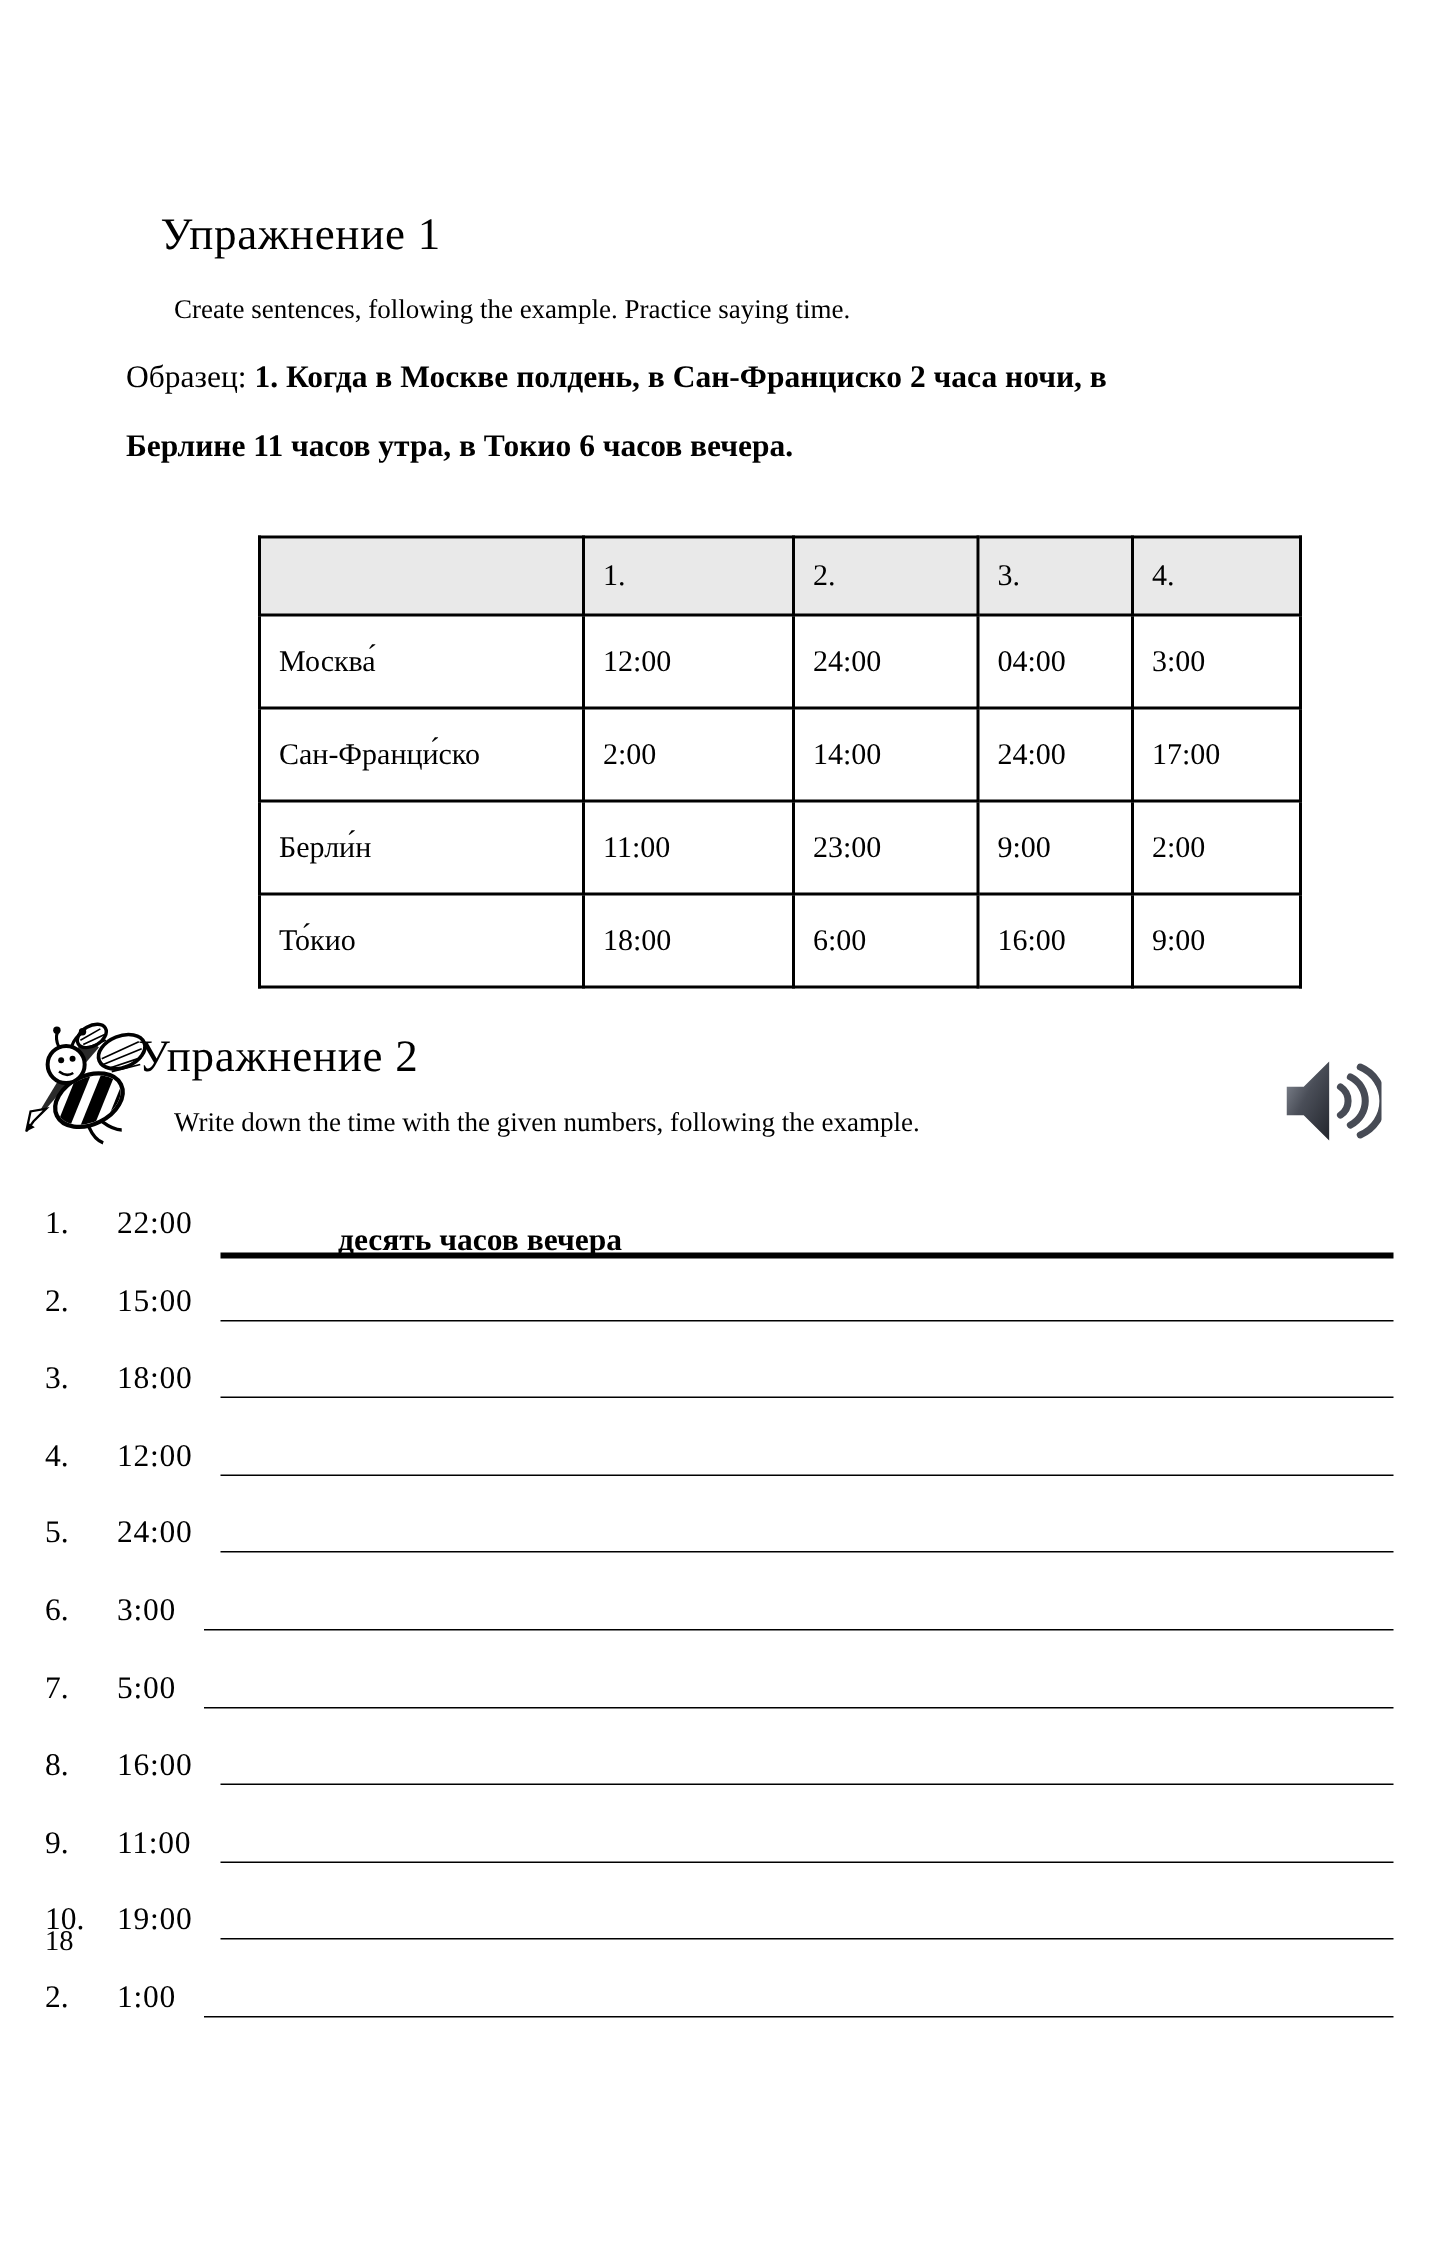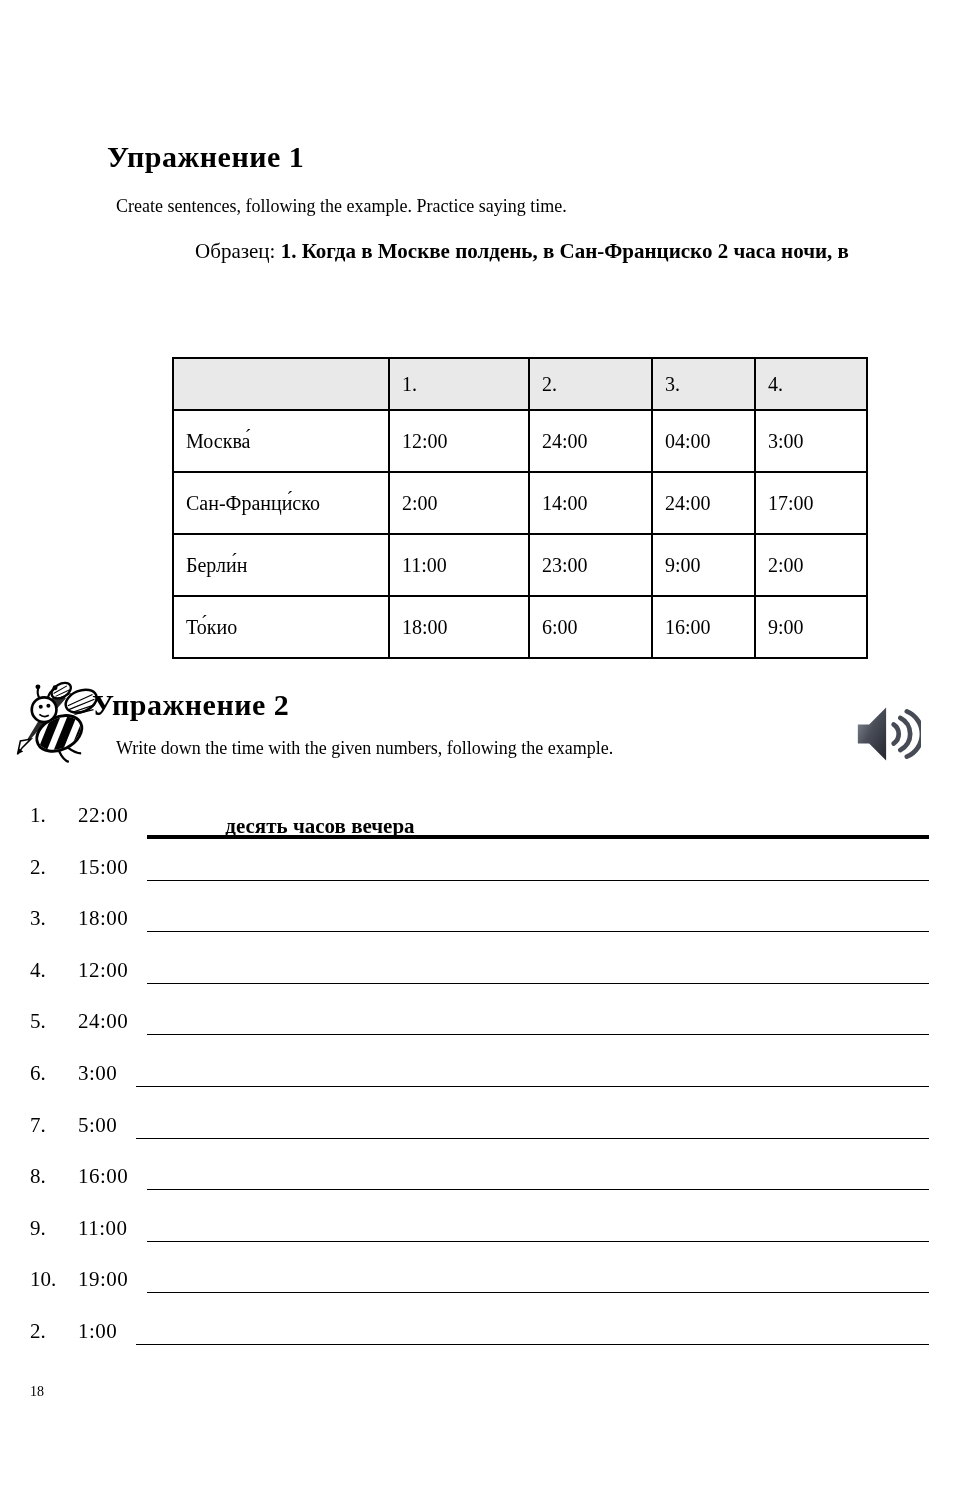--- a/index.html
+++ b/index.html
@@ -10,31 +10,30 @@
     height: 1500px;
     font-family: "Liberation Serif", "DejaVu Serif", serif;
     color: #000000;
     overflow: hidden;
   }
   .abs { position: absolute; }
 
   
   .ex-title {
     font-size: 30px;
-    font-weight: bold;
+    font-weight: normal;
     letter-spacing: 0.5px;
   }
   .ex-instr {
     font-size: 18px;
   }
 
   
   #example {
     left: 84px; top: 228px; width: 876px;
-    text-align: center;
     font-size: 21px;
     line-height: 46px;
   }
   #example .ex-line { display: block; white-space: nowrap; }
   #example b { font-weight: bold; }
 
   
   #tz-table {
     left: 172px; top: 357px;
     border-collapse: collapse;
@@ -78,34 +77,35 @@
     line-height: 26px;
   }
   .fill-row.example-row .fill-line { border-bottom-width: 4px; margin-top: 10px; }
   .fill-answer {
     display: inline-block;
     padding-left: 78px;
     font-weight: bold;
     white-space: nowrap;
   }
 
-  #page-number { left: 30px; top: 1384px; font-size: 14px; }
+  #page-number { left: 30px; top: 1284px; font-size: 19px; }
 
   .icon-box { position: absolute; }
   svg { display: block; }
 </style>
 </head>
 <body>
 
 <div class="abs ex-title" style="left:107px; top:140px;">Упражнение 1</div>
 
 <div class="abs ex-instr" style="left:116px; top:196px;">Create sentences, following the example. Practice saying time.</div>
 
 <div class="abs" id="example">
   <span class="ex-line"><span>Образец:</span>&nbsp;<b>1. Когда в Москве полдень, в Сан-Франциско 2 часа ночи, в</b></span>
+  <span class="ex-line"><b>Берлине 11 часов утра, в Токио 6 часов вечера.</b></span>
 </div>
 
 <table class="abs" id="tz-table">
   <tbody>
       <tr class="head">
     <th class="col-city"></th>
     <th class="col-1">1.</th>
     <th class="col-2">2.</th>
     <th class="col-3">3.</th>
     <th class="col-4">4.</th>

